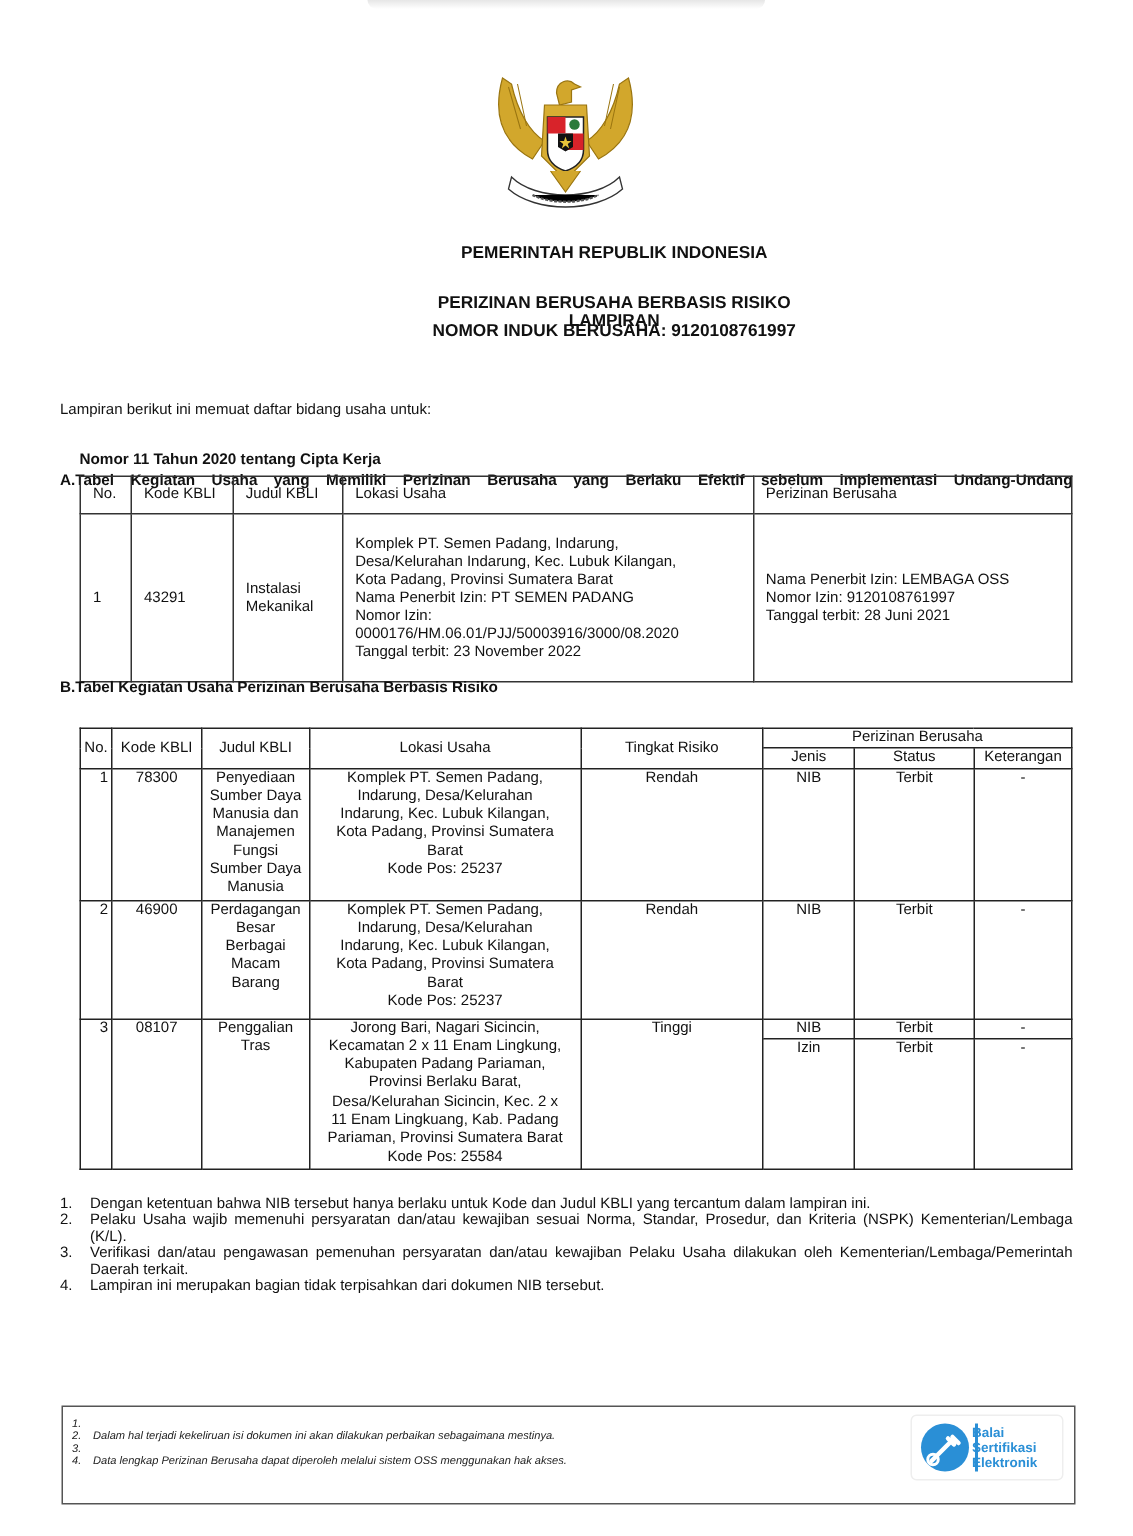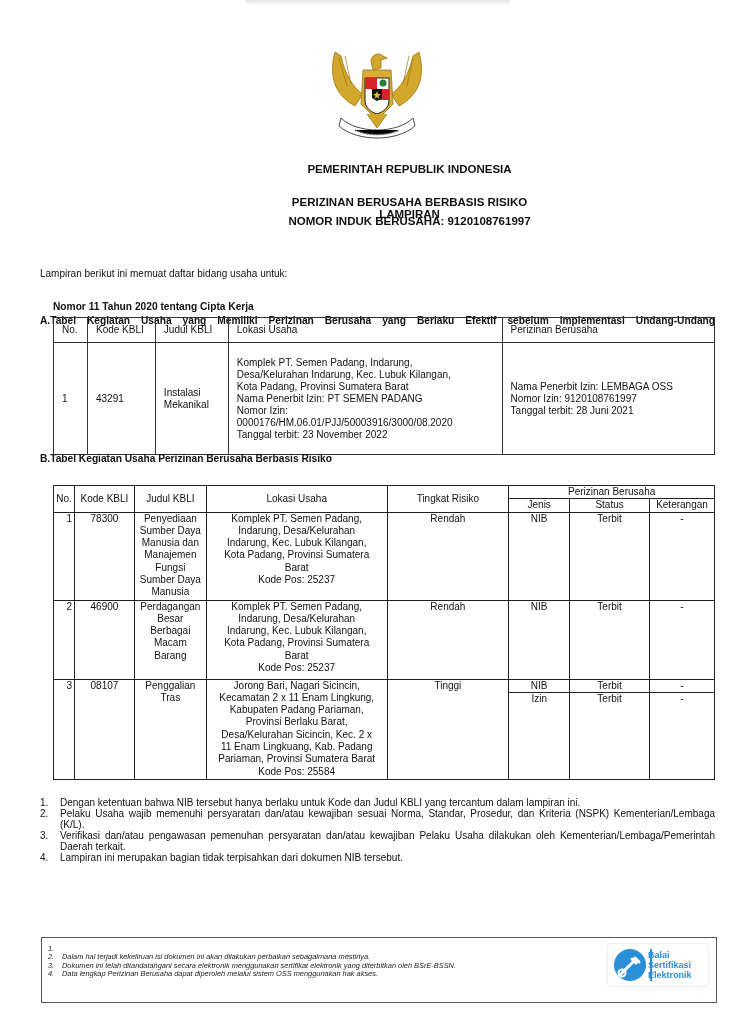--- a/index.html
+++ b/index.html
@@ -246,21 +246,20 @@
   <ul class="footer-list">
     <li>
         <span class="n">1.</span>
       </li>
     <li>
         <span class="n">2.</span>
         <span>Dalam hal terjadi kekeliruan isi dokumen ini akan dilakukan perbaikan sebagaimana mestinya.</span>
       </li>
     <li>
         <span class="n">3.</span>
-        <span>Dokumen ini telah ditandatangani secara elektronik menggunakan sertifikat elektronik yang diterbitkan oleh BSrE-BSSN.</span>
       </li>
     <li>
         <span class="n">4.</span>
         <span>Data lengkap Perizinan Berusaha dapat diperoleh melalui sistem OSS menggunakan hak akses.</span>
       </li>
   </ul>
   <div class="bsre">
     <svg width="36" height="36" viewBox="0 0 36 36" style="position:absolute;left:4px;top:3px;">
       <circle cx="18" cy="18" r="16" fill="#2a8fd6"></circle>
       <path d="M9 27 L22 14 M20 12 L24 16 M23 11 L27 15" stroke="#ffffff" stroke-width="3" stroke-linecap="round"></path>

